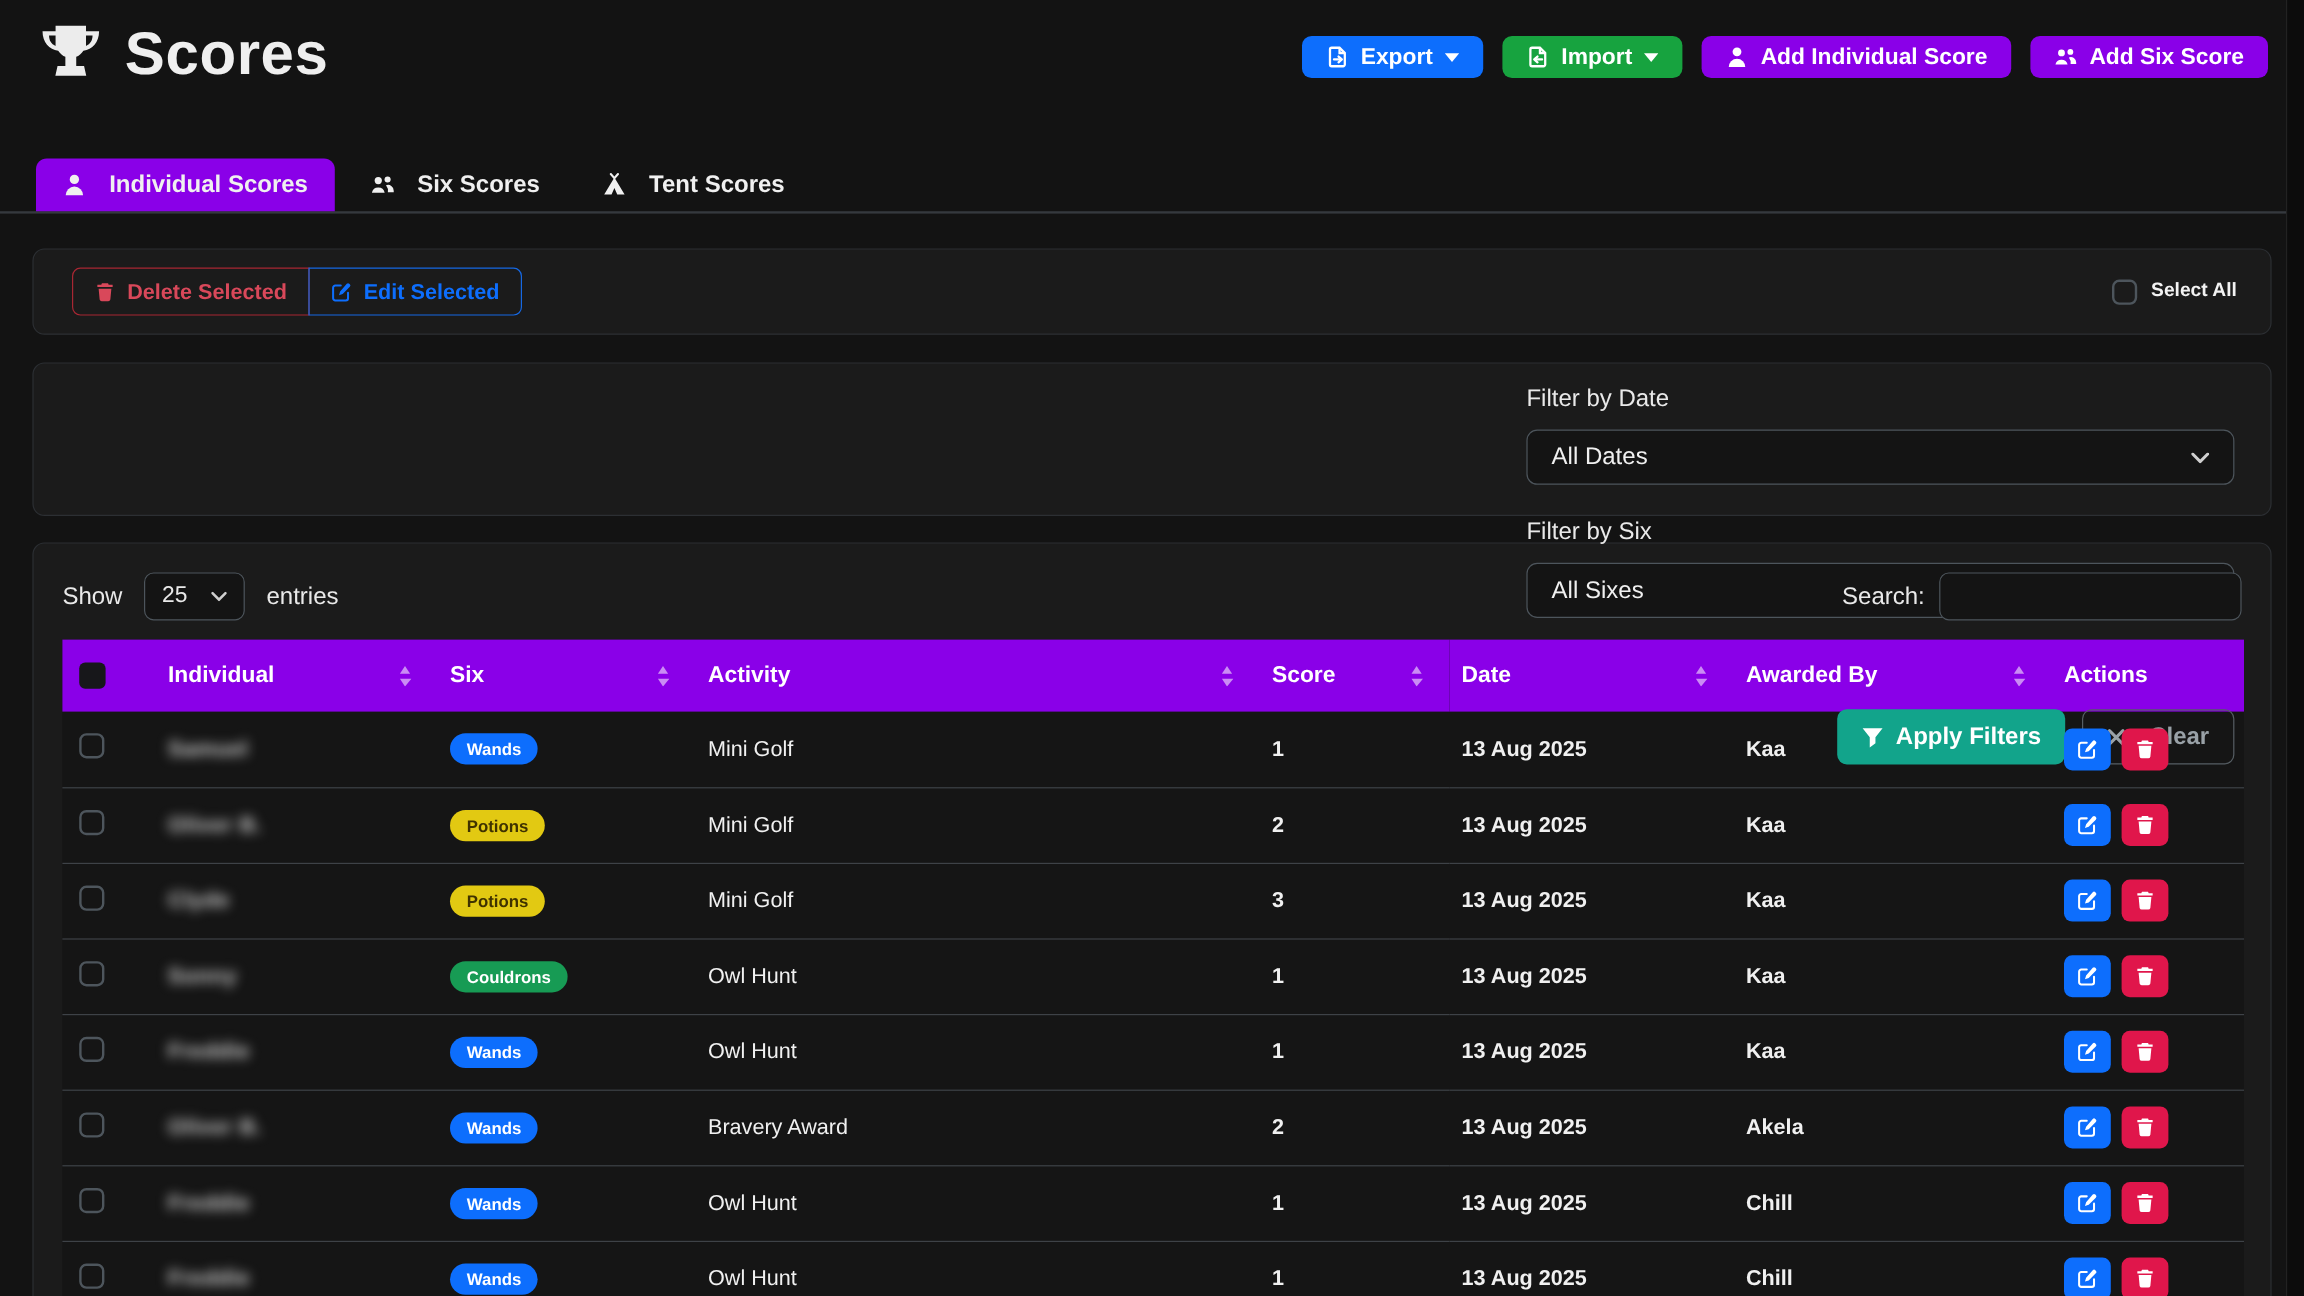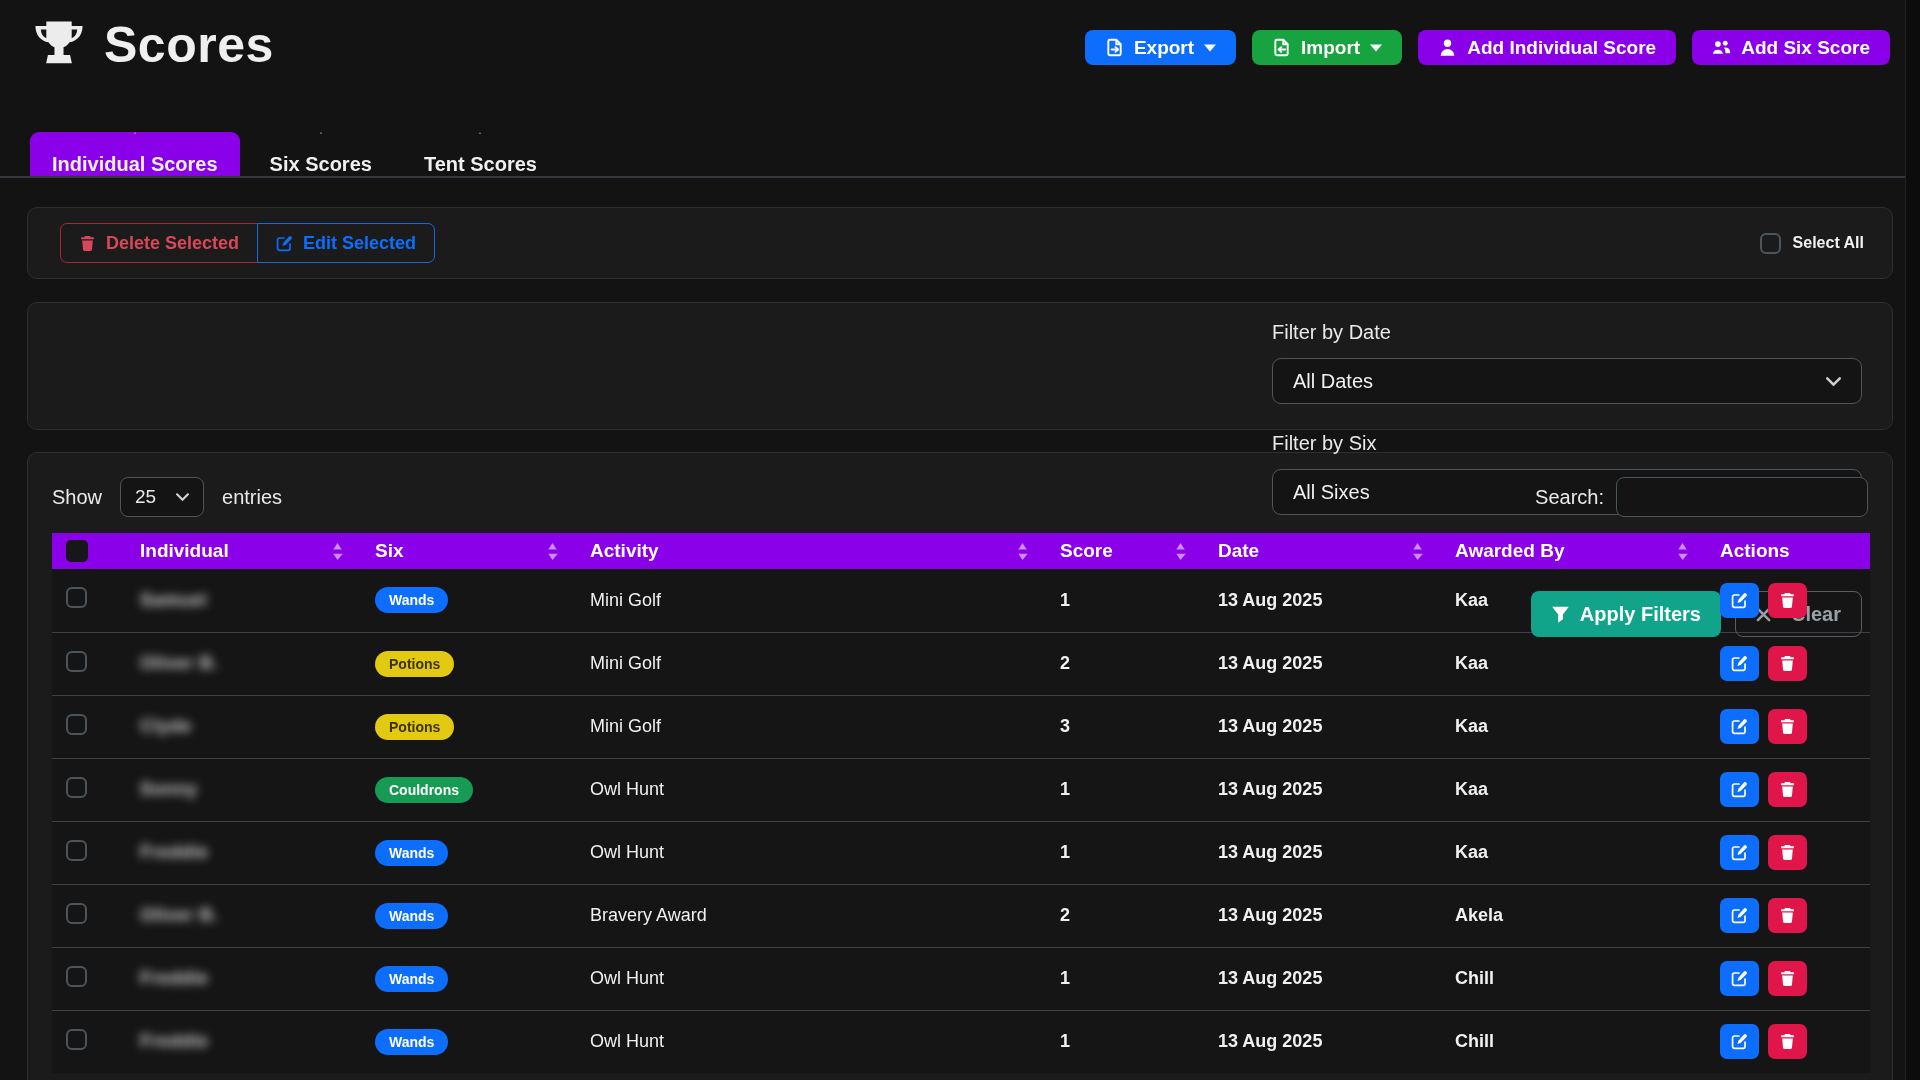--- a/index.html
+++ b/index.html
@@ -43,21 +43,20 @@
     display:flex; align-items:flex-end; gap:8px;
     border-bottom:2px solid #35393e;
     height:46px;
   }
   .tab {
     display:flex; align-items:center; gap:19px;
     height:44px; padding:0 22px;
     font-size:20px; font-weight:700; color:#f0f0f0;
     border-radius:9px 9px 0 0;
     cursor:pointer;
-    flex-direction:column;
   }
   .tab svg { width:20px; height:20px; }
   .tab.active { background:var(--brand); }
 
   
   .card {
     margin:0 27px;
     background:#1b1b1b;
     border:1px solid #2c2f33;
     border-radius:10px;
@@ -127,21 +126,21 @@
   }
   .mini-select .chev { width:13px; height:8px; color:#cfcfcf; }
   .search-wrap { display:flex; align-items:center; gap:12px; font-size:20px; }
   .search-input {
     width:252px; height:40px;
     background:#141414; border:1px solid #4d555c; border-radius:8px;
     color:#f0f0f0; font-family:inherit; font-size:18px; padding:0 12px;
   }
 
   table { border-collapse:collapse; table-layout:fixed; width:1818px; margin-top:16px; background:#151515; }
-  thead tr { background:var(--brand); height:36px; }
+  thead tr { background:var(--brand); height:60px; }
   th { color:#fff; font-size:19px; font-weight:700; text-align:left; }
   .th-inner { display:flex; align-items:center; justify-content:space-between; padding:0 22px 0 10px; }
   th.first .th-inner { justify-content:flex-start; padding-left:14px; }
   .sort { width:11px; height:17px; color:#fff; opacity:.55; flex:none; }
   .hdr-check { width:22px; height:22px; background:#17171a; border-radius:5px; display:inline-block; cursor:pointer; }
 
   tbody tr { height:63px; border-top:1px solid #3e4247; }
   tbody tr:first-child { border-top:none; }
   td { font-size:18px; color:#f0f0f0; padding-left:10px; vertical-align:middle; }
   td.td-check { padding-left:14px; }

